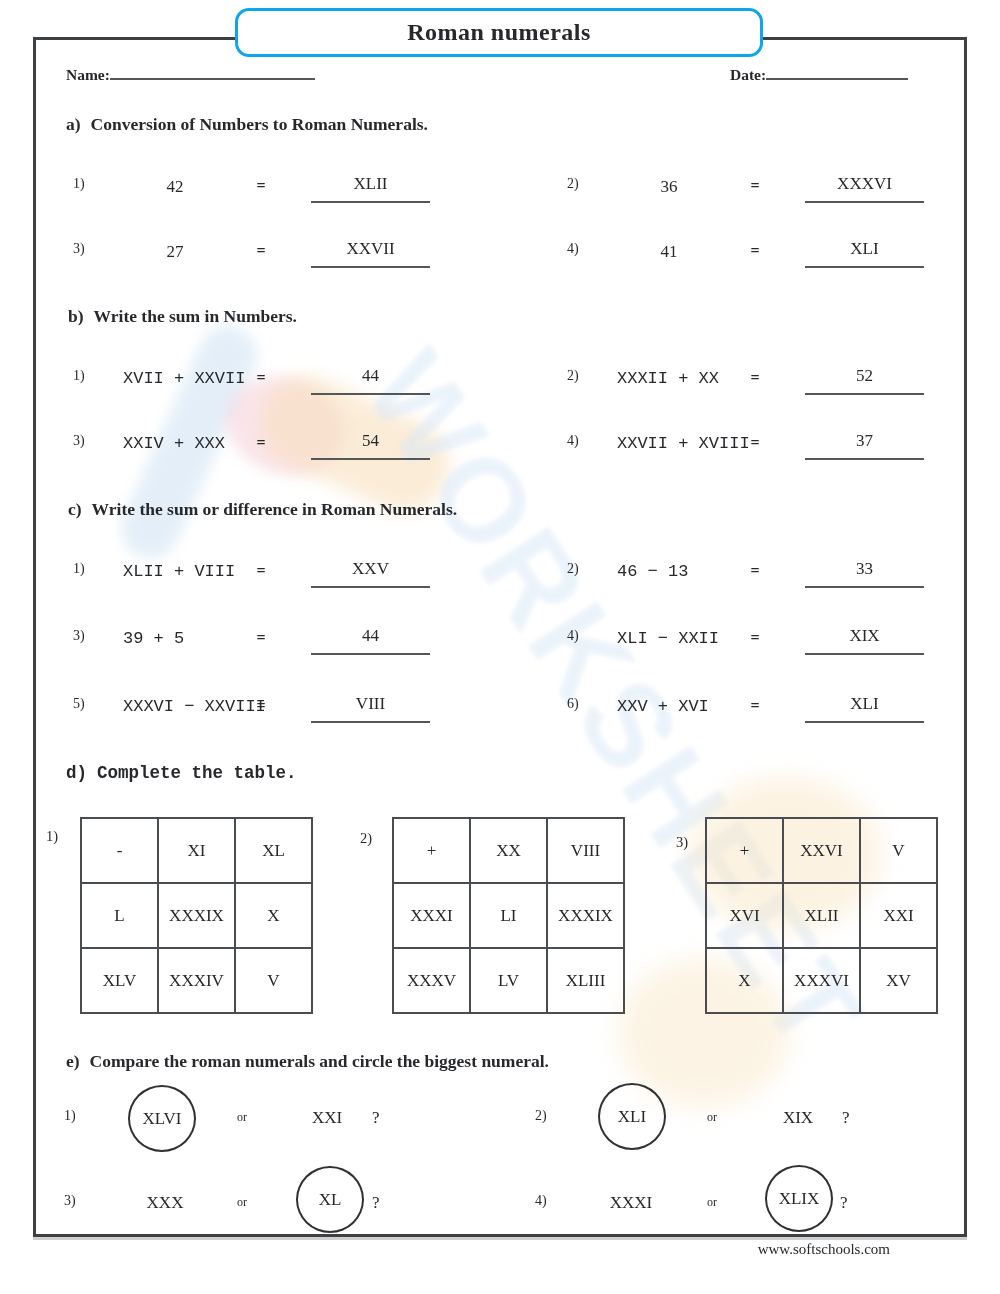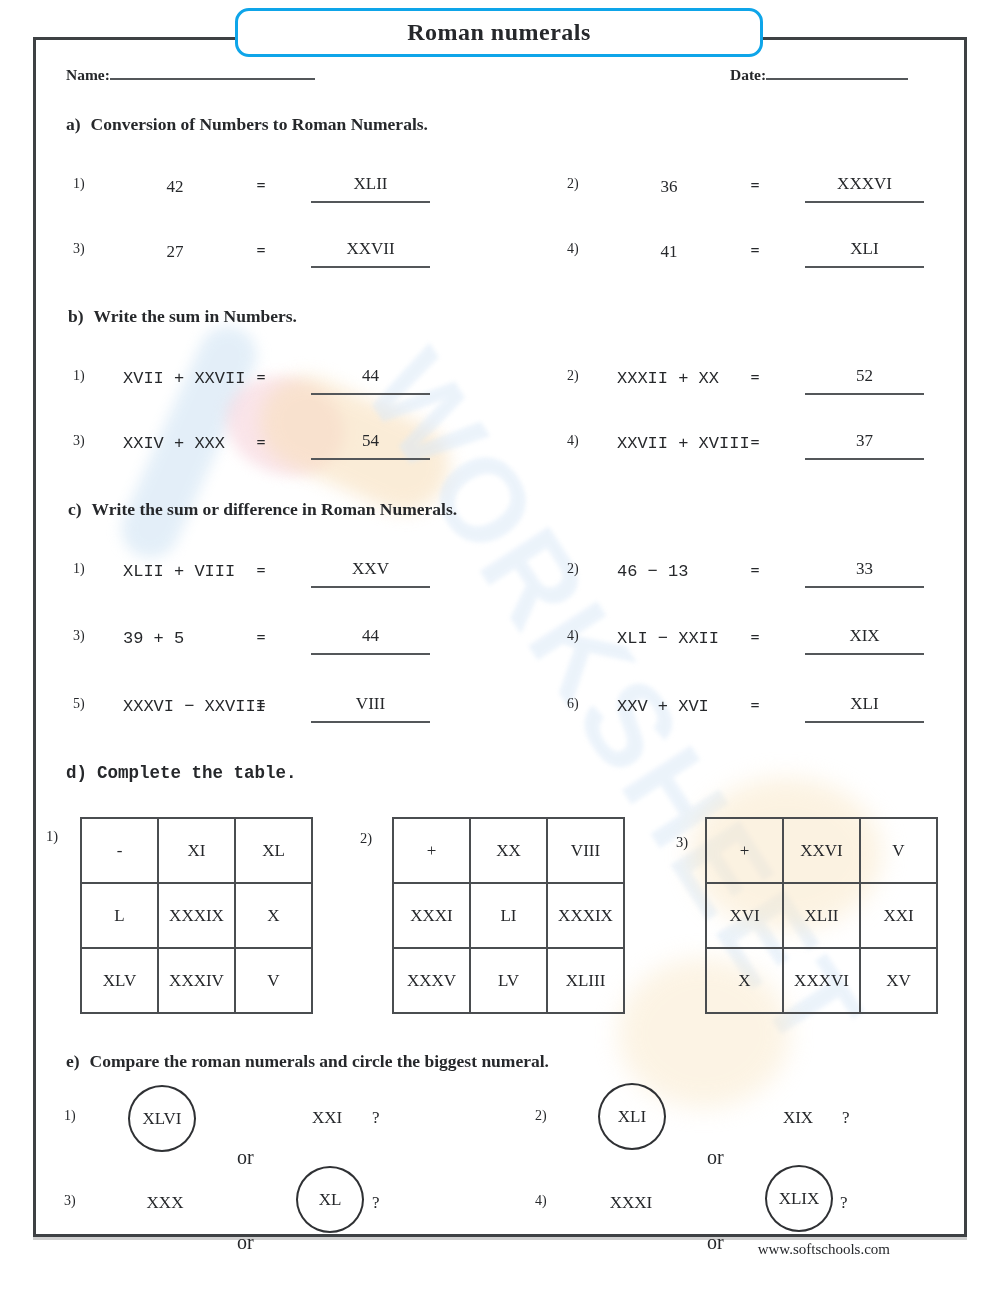--- a/index.html
+++ b/index.html
@@ -42,21 +42,21 @@
   .qrow .eq { position:absolute; left:206px; top:1px; width:20px; font-size:16px; font-weight:bold; text-align:center; }
   .qrow .ansline { position:absolute; left:266px; top:-2px; width:119px; height:29px; font-size:17px; text-align:center; border-bottom:2px solid #54575a; }
 
   .tbl-num { z-index:2; font-size:14.5px; }
   .d-table { position:absolute; border-collapse:collapse; z-index:2; background:transparent; }
   .d-table td { width:77px; height:65px; border:2px solid #4a4d50; text-align:center; vertical-align:middle; font-size:17px; }
 
   .e-num { z-index:2; font-size:14px; }
   .e-text { z-index:2; font-size:17px; white-space:nowrap; }
   .e-opt { z-index:2; font-size:17px; width:50px; text-align:center; }
-  .e-or { z-index:2; font-size:20px;margin-top:36px; }
+  .e-or { z-index:2; font-size:12px; }
   .e-circle { z-index:2; width:68px; height:67px; border:2.5px solid #2f3134; border-radius:50%; display:flex; align-items:center; justify-content:center; font-size:17px; background:transparent;font-family:Liberation Serif, serif; }
 
   .footer { z-index:2; font-size:15px; }
 </style>
 </head>
 <body>
 
 <div class="wm wm-streak-blue"></div>
 <div class="wm wm-pink"></div>
 <div class="wm wm-orange"></div>

